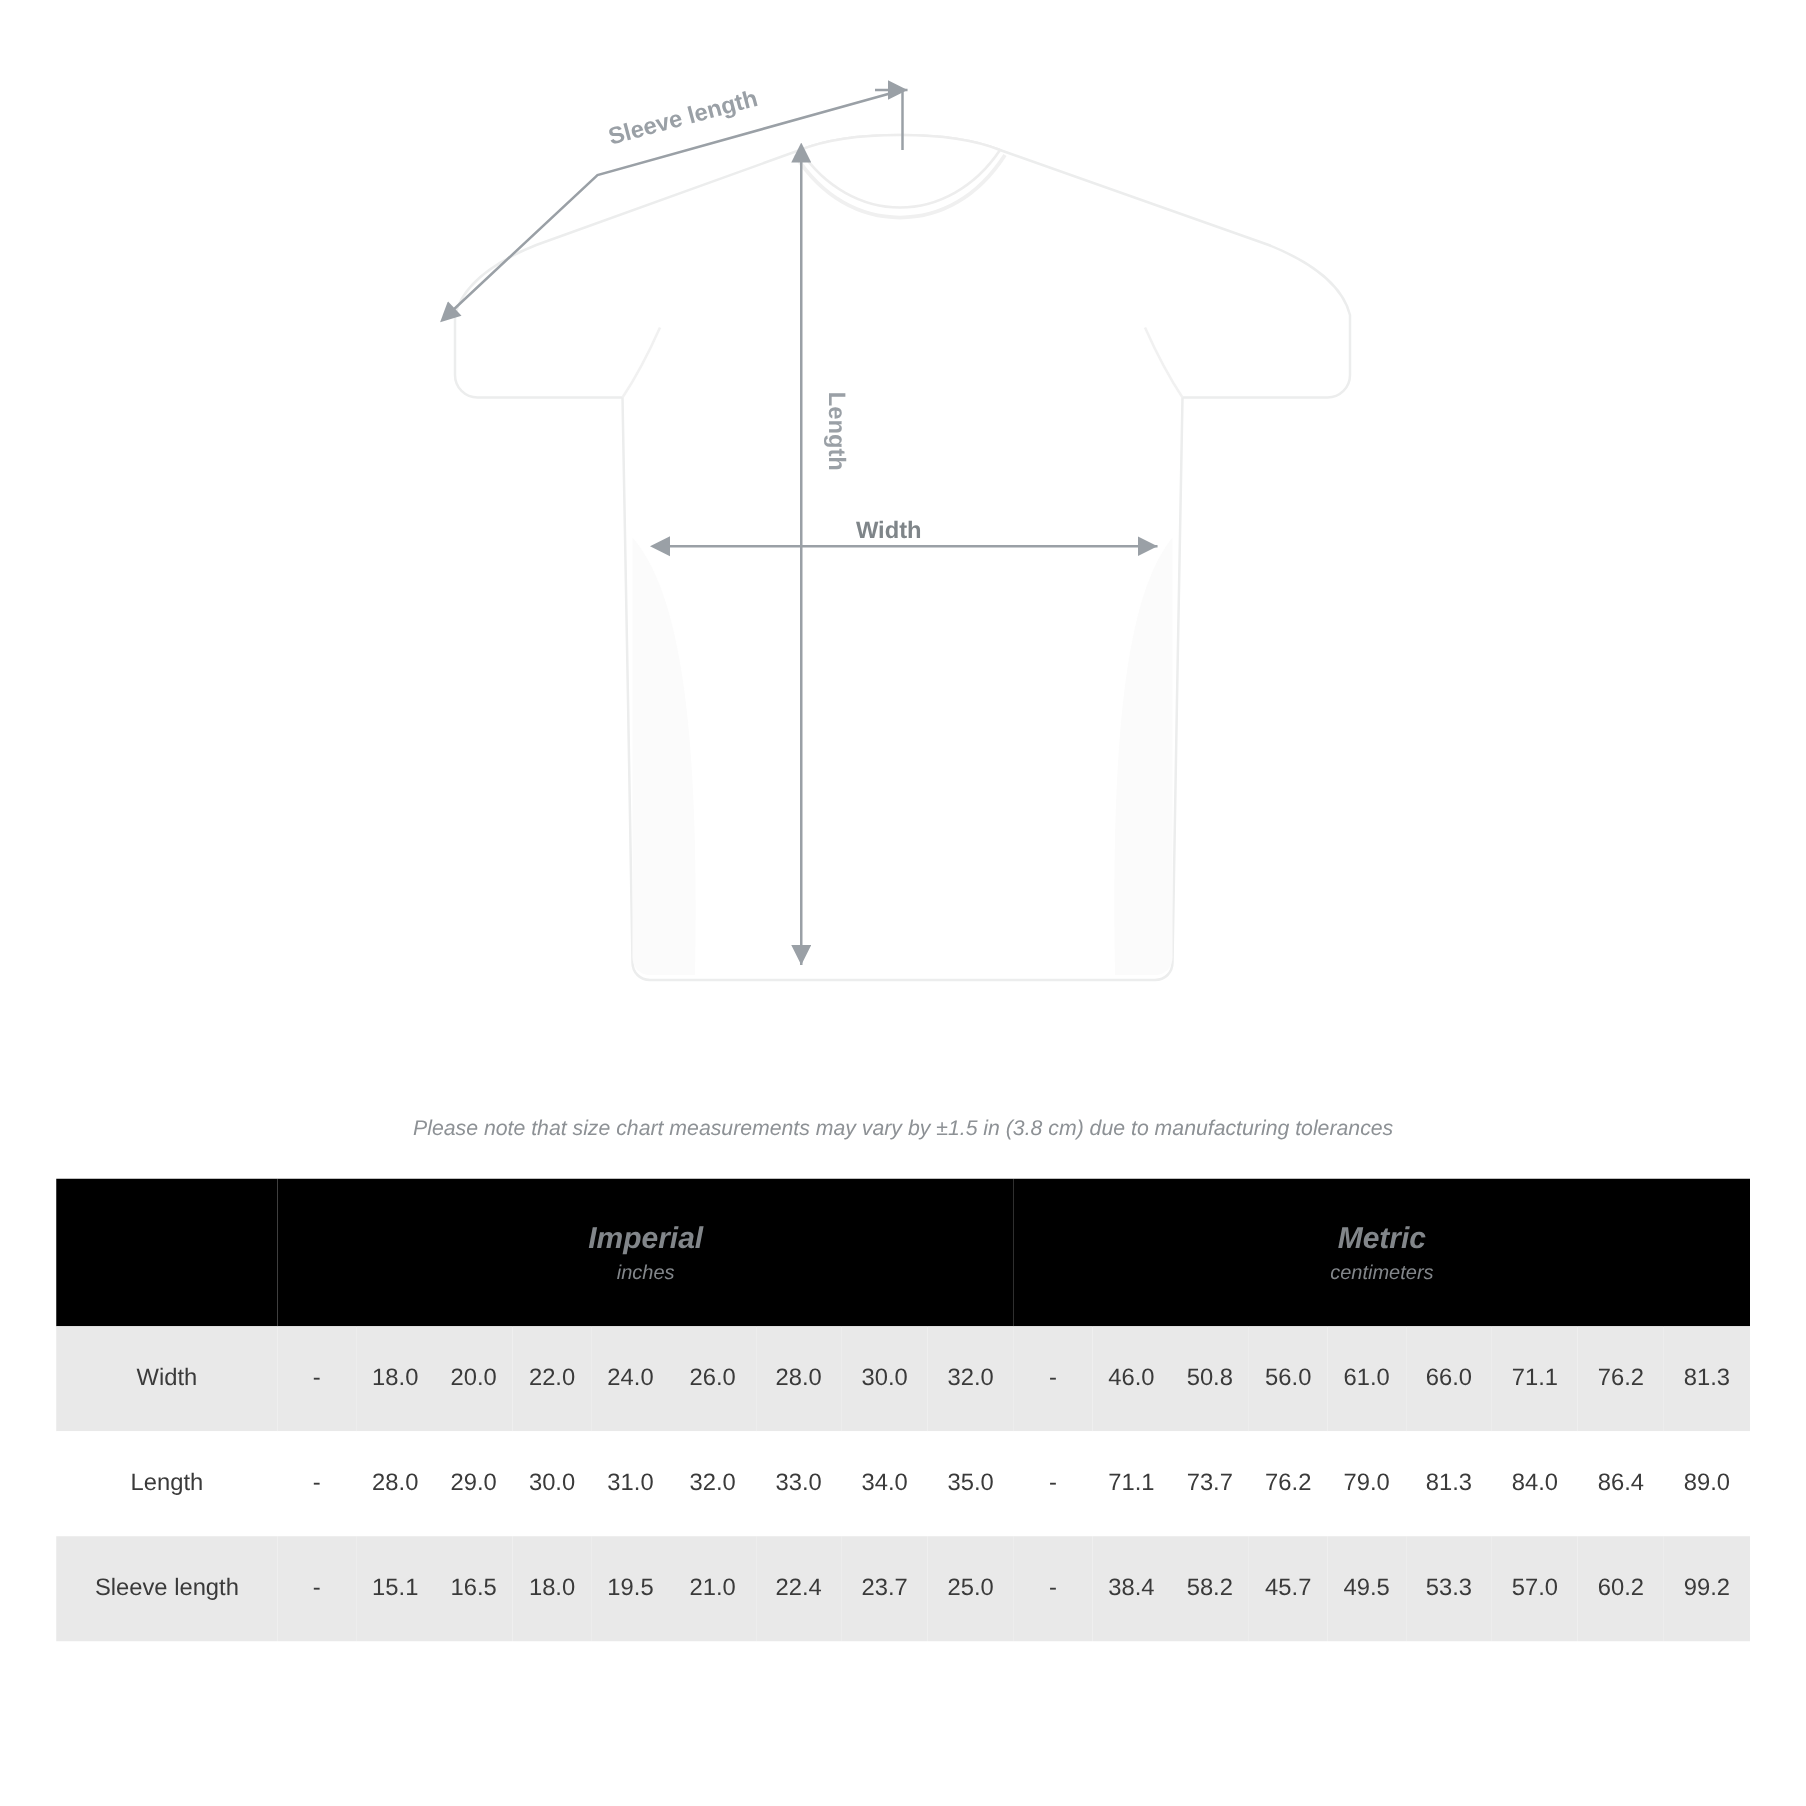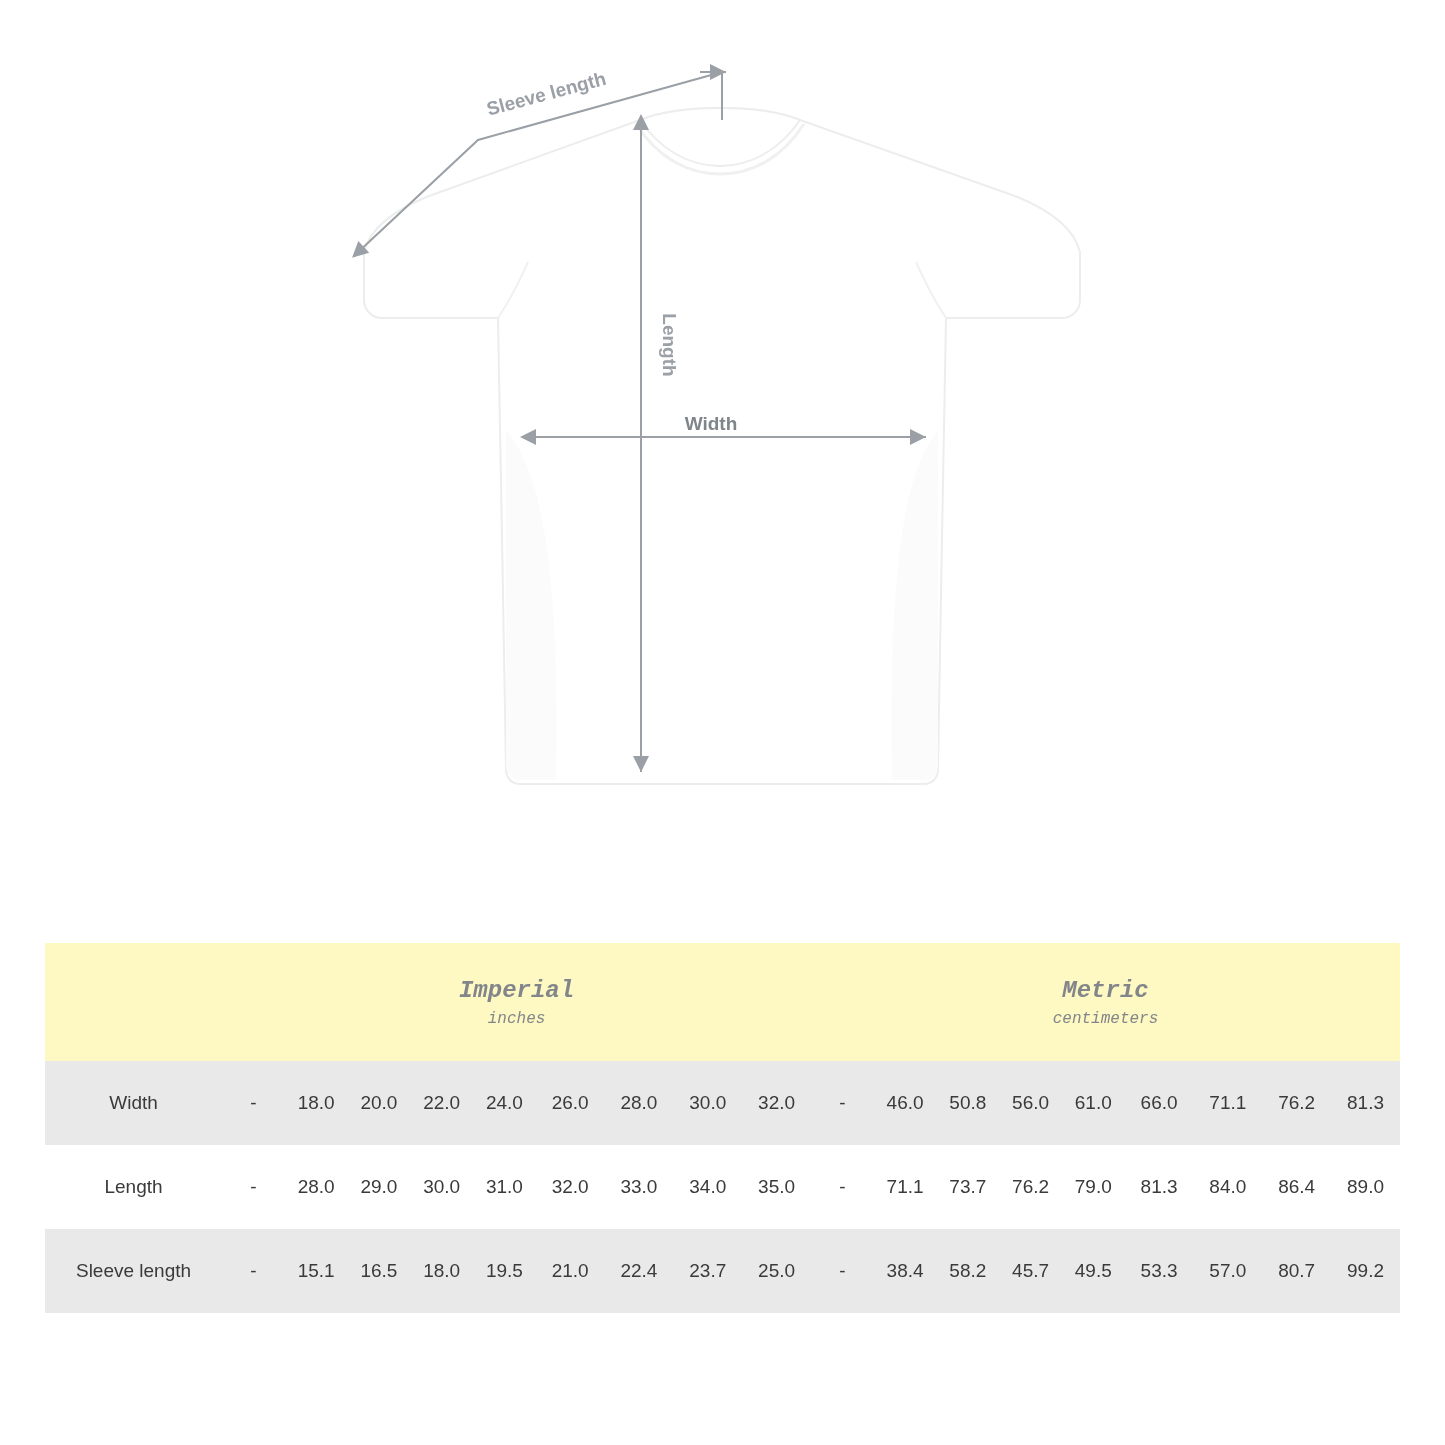--- a/index.html
+++ b/index.html
@@ -70,23 +70,22 @@
   table.size-table td,
   table.size-table th {
     padding: 0;
     margin: 0;
     border: none;
     text-align: center;
     vertical-align: middle;
     font-weight: normal;
   }
   .unit-band td {
-    background: #fef9c3;
+    background: #000000;
     height: 118px;
-    font-family: Liberation Mono, monospace;
   }
   .unit-label {
     font-size: 24px;
     font-style: italic;
     font-weight: bold;
     color: #82868a;
     line-height: 1.25;
   }
   .unit-sub {
     font-size: 16px;
@@ -180,20 +179,21 @@
       </g>
 
       <g>
         <line x1="524" y1="437" x2="926" y2="437" stroke="#9aa0a6" stroke-width="2" marker-start="url(#arrowStart)" marker-end="url(#arrowEnd)"></line>
         <rect x="672" y="412" width="78" height="22" fill="#ffffff"></rect>
         <text x="711" y="430" fill="#7f8589" font-family="Liberation Sans, sans-serif" font-size="19" font-weight="bold" text-anchor="middle">Width</text>
       </g>
     </svg>
   </div>
 
+  <div class="chart-note">Please note that size chart measurements may vary by ±1.5 in (3.8 cm) due to manufacturing tolerances</div>
 
   <div class="table-wrap">
     <table class="size-table">
       <colgroup>
         <col style="width:175px">
         <col style="width:62px">
           <col style="width:62px">
           <col style="width:62px">
         <col style="width:62px">
           <col style="width:62px">
@@ -281,19 +281,19 @@
         <td>22.4</td>
         <td>23.7</td>
         <td>25.0</td>
         <td>-</td>
         <td>38.4</td>
         <td>58.2</td>
         <td>45.7</td>
         <td>49.5</td>
         <td>53.3</td>
         <td>57.0</td>
-        <td>80.7</td>
+        <td>60.2</td>
         <td>99.2</td>
       </tr>
     </tbody>
       </table>
   </div>
 </div>
 
 </body></html>

